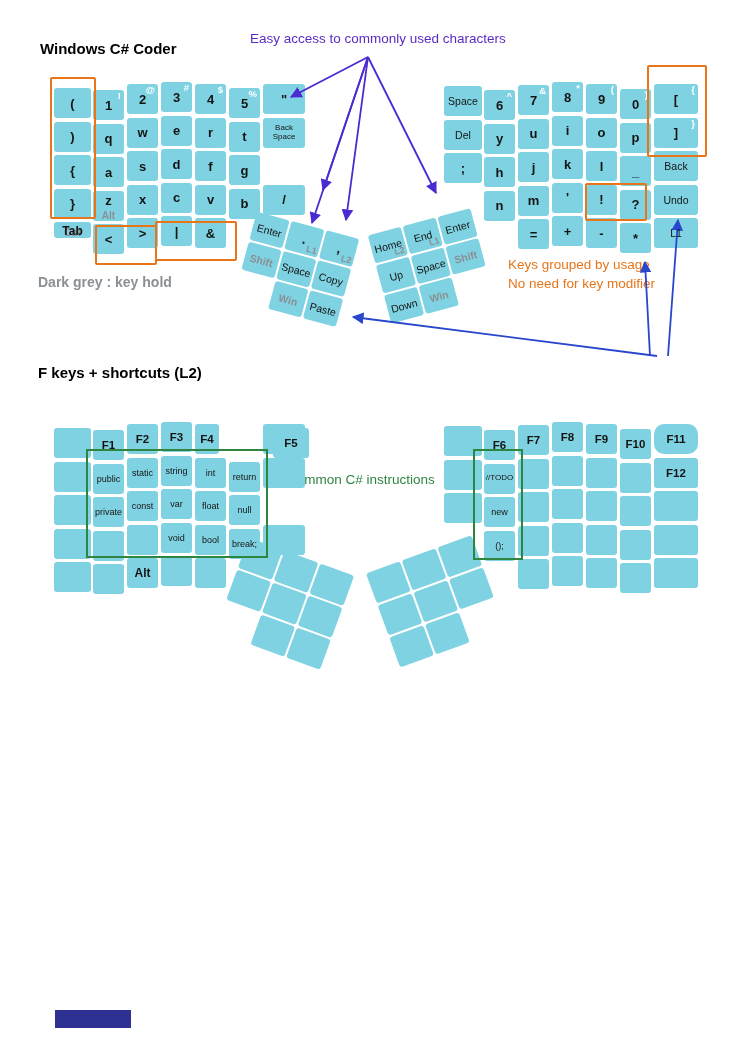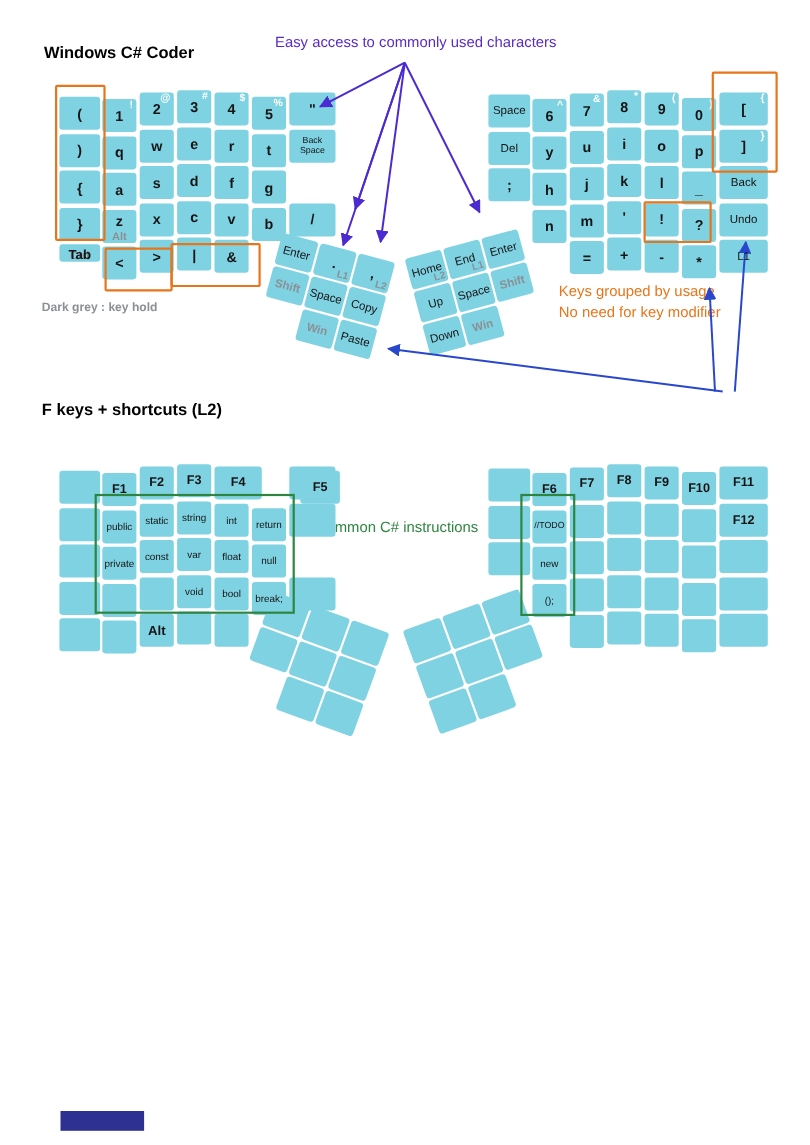--- a/index.html
+++ b/index.html
@@ -4,21 +4,21 @@
 <style>
   html,body{margin:0;padding:0;background:#fff;}
   .page{position:relative;width:736px;height:1041px;background:#ffffff;
         font-family:"Liberation Sans",sans-serif;overflow:hidden;}
   .title{position:absolute;font-size:15px;font-weight:700;color:#000;white-space:nowrap;}
   .ann{position:absolute;font-size:13.5px;white-space:nowrap;}
   .ann.purple{color:#5a2bc4;}
   .ann.orange{color:#e8751a;}
   .ann.blue{color:#2847cc;}
   .ann.green{color:#2e8540;}
-  .ann.grey{color:#8a9094;font-weight:700;font-size:11px;}
+  .ann.grey{color:#8a9094;font-weight:700;font-size:14px;}
   .board{position:absolute;}
   .thumb{position:absolute;transform-origin:50% 50%;}
   .key{position:absolute;background:#7fd2e2;border-radius:3px;color:#141414;
        display:flex;align-items:center;justify-content:center;box-sizing:border-box;
        text-align:center;}
   .key .main{position:relative;z-index:1;}
   .key.t-sym{font-weight:700;font-size:13px;}
   .key.t-txt{font-size:10.5px;}
   .key.t-mod{font-weight:700;font-size:12px;}
   .key.t-fn{font-weight:700;font-size:11.5px;}
@@ -357,21 +357,21 @@
       <div class="key t-word" style="left: 107px; top: 33.5px; width: 31px; height: 30px;">
         <span class="main">string</span>
       </div>
       <div class="key t-word" style="left: 107px; top: 67px; width: 31px; height: 30px;">
         <span class="main">var</span>
       </div>
       <div class="key t-word" style="left: 107px; top: 100.5px; width: 31px; height: 30px;">
         <span class="main">void</span>
       </div>
       <div class="key t-txt" style="left: 107px; top: 134px; width: 31px; height: 30px;"></div>
-      <div class="key t-fn" style="left: 141px; top: 2px; width: 43px; height: 30px;">
+      <div class="key t-fn" style="left: 141px; top: 2px; width: 24px; height: 30px;">
         <span class="main">F4</span>
       </div>
       <div class="key t-word" style="left: 141px; top: 35.5px; width: 31px; height: 30px;">
         <span class="main">int</span>
       </div>
       <div class="key t-word" style="left: 141px; top: 69px; width: 31px; height: 30px;">
         <span class="main">float</span>
       </div>
       <div class="key t-word" style="left: 141px; top: 102.5px; width: 31px; height: 30px;">
         <span class="main">bool</span>
@@ -430,21 +430,21 @@
       <div class="key t-txt" style="left: 142px; top: 69px; width: 31px; height: 30px;"></div>
       <div class="key t-txt" style="left: 142px; top: 102.5px; width: 31px; height: 30px;"></div>
       <div class="key t-txt" style="left: 142px; top: 136px; width: 31px; height: 30px;"></div>
       <div class="key t-fn" style="left: 176px; top: 7px; width: 31px; height: 30px;">
         <span class="main">F10</span>
       </div>
       <div class="key t-txt" style="left: 176px; top: 40.5px; width: 31px; height: 30px;"></div>
       <div class="key t-txt" style="left: 176px; top: 74px; width: 31px; height: 30px;"></div>
       <div class="key t-txt" style="left: 176px; top: 107.5px; width: 31px; height: 30px;"></div>
       <div class="key t-txt" style="left: 176px; top: 141px; width: 31px; height: 30px;"></div>
-      <div class="key t-fn" style="left: 210px; top: 2px; width: 44px; height: 30px;">
+      <div class="key t-fn" style="left: 210px; top: 2px; width: 44px; height: 30px; border-radius: 10px;">
         <span class="main">F11</span>
       </div>
       <div class="key t-fn" style="left: 210px; top: 35.5px; width: 44px; height: 30px;">
         <span class="main">F12</span>
       </div>
       <div class="key t-txt" style="left: 210px; top: 69px; width: 44px; height: 30px;"></div>
       <div class="key t-txt" style="left: 210px; top: 102.5px; width: 44px; height: 30px;"></div>
       <div class="key t-txt" style="left: 210px; top: 136px; width: 44px; height: 30px;"></div>
     </div>
   <div class="board thumb" id="thumb_fn_left" style="left: 228px; top: 554px; transform: rotate(20deg); width: 114px; height: 102px;">

